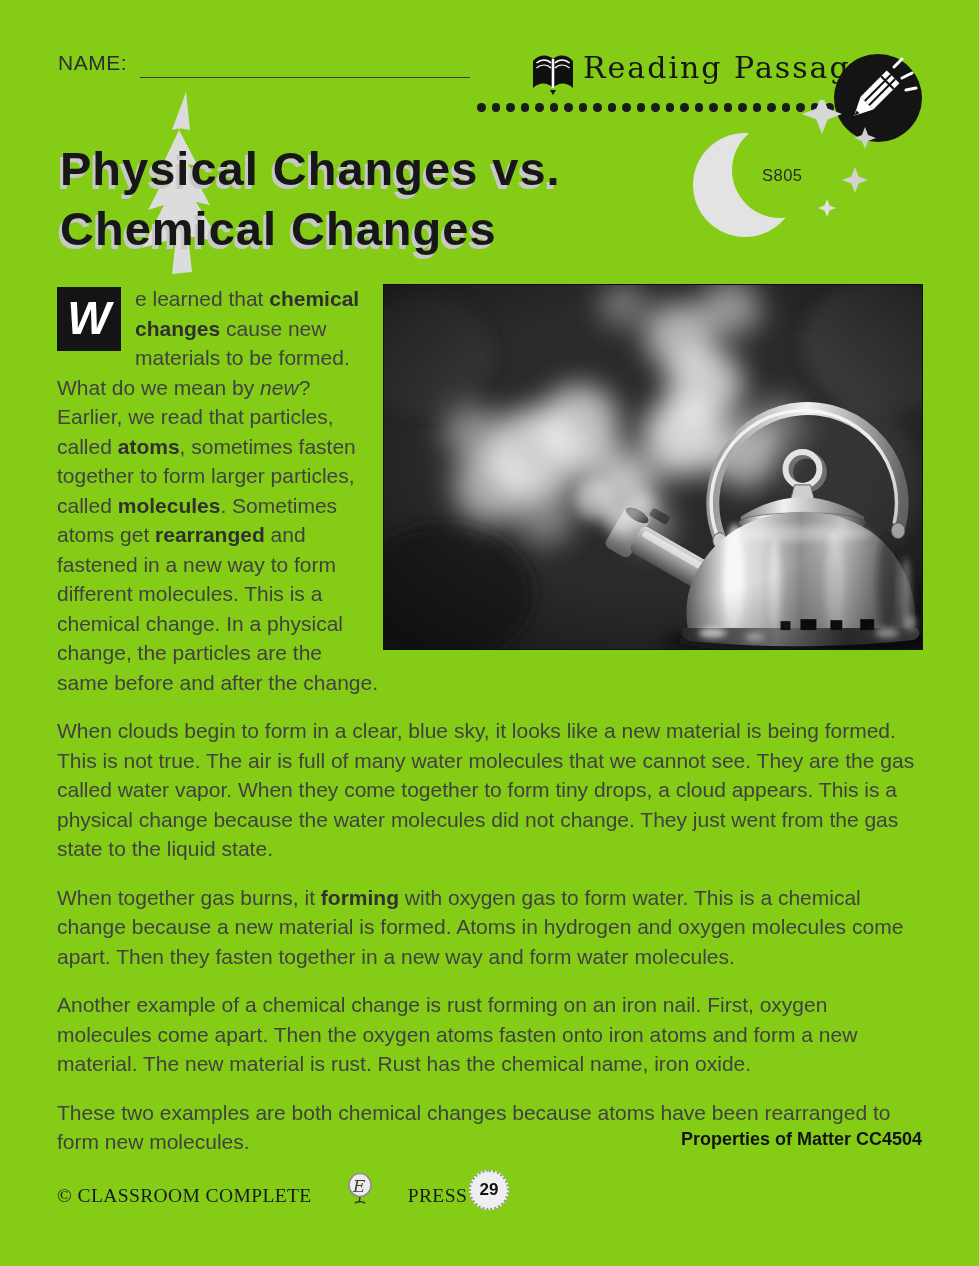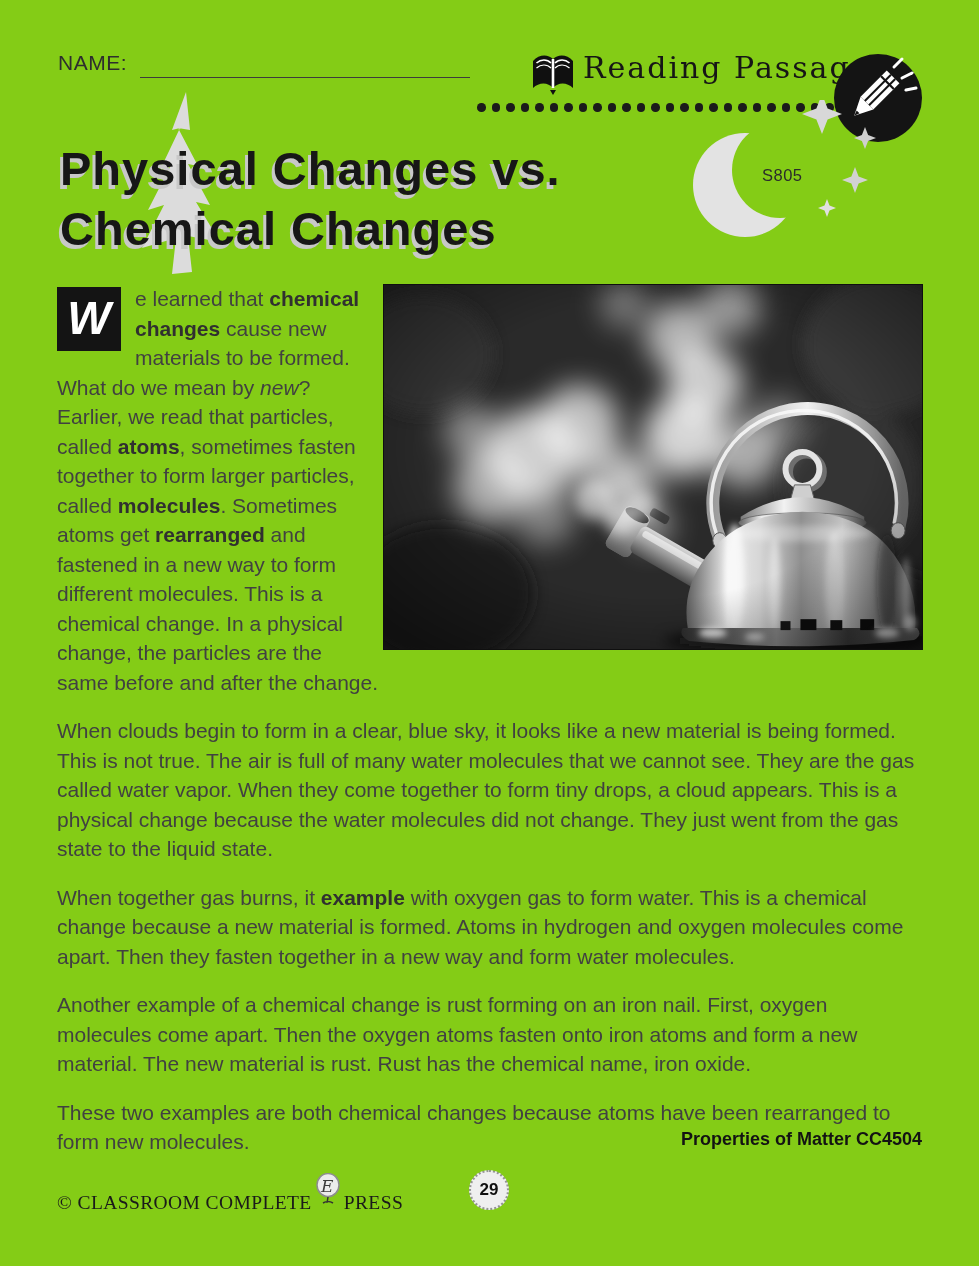--- a/index.html
+++ b/index.html
@@ -31,22 +31,22 @@
   .content p{ margin:0 0 19px 0; font-size:21px; line-height:29.5px; color:#414141;}
   .content b{ font-weight:700; color:#303030;}
   .content i{ }
   .dropcap{ float:left; width:64px; height:64px; margin:3px 14px 4px 0; background:#141414;
             color:#fff; font-style:italic; font-weight:700; font-size:46px; line-height:62px;
             text-align:center;}
   .photo{ float:right; width:540px; height:366px; margin:0 0 10px 12px; border:1px solid #0f0f0f;
           background:#262626;}
   .photo svg{ display:block; width:100%; height:100%;}
   
-  .footer-left{ position:absolute; left:57px; top:1177px; display:flex; align-items:flex-end;
-                font-family:"Liberation Serif", serif; font-size:19.5px; letter-spacing:.4px; color:#1a1a1a;}
+  .footer-left{ position:absolute; left:57px; top:1177px; display:flex; align-items:center;
+                font-family:"Liberation Serif", serif; font-size:19.5px; letter-spacing:.4px; color:#1a1a1a;gap:32px;}
   .ccp-logo{ margin:0 3px; position:relative; top:-4px;}
   .page-circle{ position:absolute; left:469px; top:1170px; width:40px; height:40px; border-radius:50%;
                 background:#efefef; border:2px dotted #949494; display:flex; align-items:center;
                 justify-content:center; font-weight:700; font-size:17px; color:#111;}
   .footer-right{ position:absolute; right:57px; top:1129px; font-weight:700; font-size:18px; color:#131313;}
 </style>
 </head>
 <body>
 
 <div class="page">
@@ -269,21 +269,21 @@
           <circle cx="258" cy="222" r="14" opacity=".45"></circle>
         </g>
 
         <rect x="0" y="0" width="540" height="366" fill="url(#vig)"></rect>
       </svg>
     </div>
 
     <div class="dropcap">W</div>
     <p><span>e learned that </span><b>chemical changes</b><span> cause new materials to be formed. What do we mean by </span><i>new</i><span>? Earlier, we read that particles, called </span><b>atoms</b><span>, sometimes fasten together to form larger particles, called </span><b>molecules</b><span>. Sometimes atoms get </span><b>rearranged</b><span> and fastened in a new way to form different molecules. This is a chemical change. In a physical change, the particles are the same before and after the change.</span></p>
     <p style="clear:both;"><span>When clouds begin to form in a clear, blue sky, it looks like a new material is being formed. This is not true. The air is full of many water molecules that we cannot see. They are the gas called water vapor. When they come together to form tiny drops, a cloud appears. This is a physical change because the water molecules did not change. They just went from the gas state to the liquid state.</span></p>
-    <p><span>When together gas burns, it </span><b>example</b><span> with oxygen gas to form water. This is a chemical change because a new material is formed. Atoms in hydrogen and oxygen molecules come apart. Then they fasten together in a new way and form water molecules.</span></p>
+    <p><span>When together gas burns, it </span><b>forming</b><span> with oxygen gas to form water. This is a chemical change because a new material is formed. Atoms in hydrogen and oxygen molecules come apart. Then they fasten together in a new way and form water molecules.</span></p>
     <p><span>Another example of a chemical change is rust forming on an iron nail. First, oxygen molecules come apart. Then the oxygen atoms fasten onto iron atoms and form a new material. The new material is rust. Rust has the chemical name, iron oxide.</span></p>
     <p><span>These two examples are both chemical changes because atoms have been rearranged to form new molecules.</span></p>
   </div>
 
   <div class="footer-left">
     <span>© CLASSROOM COMPLETE</span>
     <span class="ccp-logo">
       <svg width="26" height="32" viewBox="0 0 26 32">
         <ellipse cx="13" cy="12" rx="11" ry="11.5" fill="#ececec" stroke="#8d8d8d" stroke-width="1.5"></ellipse>
         <text x="6" y="19" font-family="'DejaVu Serif', serif" font-size="17" font-style="italic" fill="#3c3c3c">E</text>

